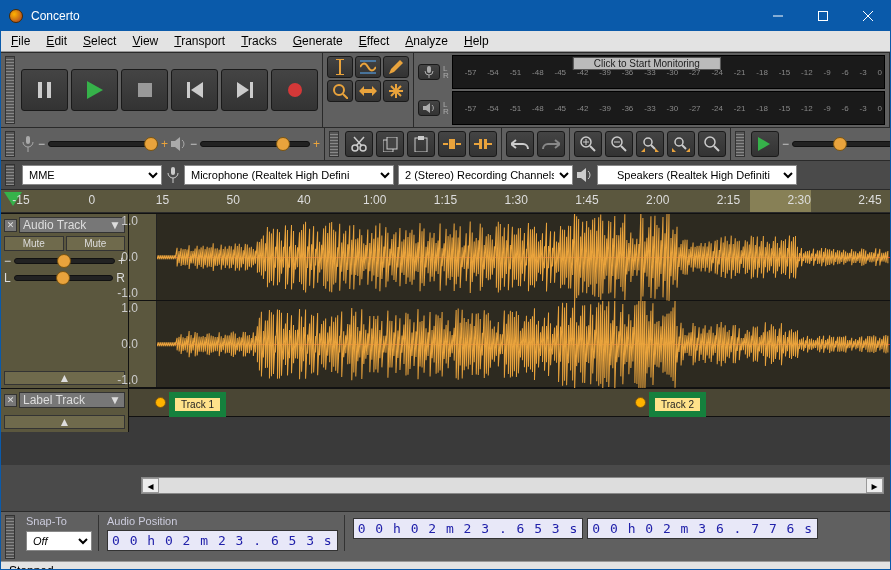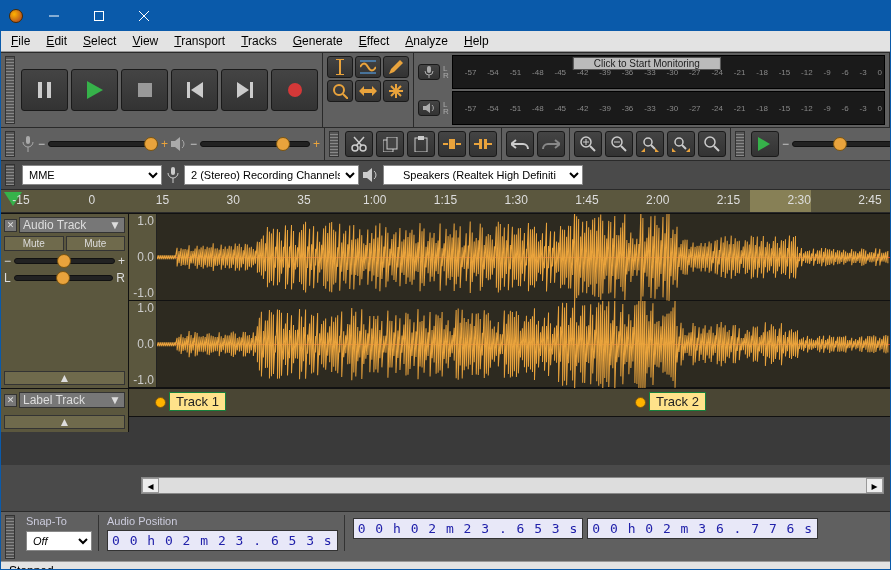--- a/index.html
+++ b/index.html
@@ -36,48 +36,49 @@
   .tpanel .hdr{ display:flex; align-items:center; gap:2px;}
   .tpanel .hdr .x{ width:13px;height:13px;background:#777;border:1px solid #333;display:flex;align-items:center;justify-content:center;font-size:9px;}
   .tpanel .hdr .nm{ flex:1; background:#777; border:1px solid #333; padding:0 3px; display:flex; justify-content:space-between; align-items:center;}
   .msrow{display:flex; gap:2px;}
   .msbtn{flex:1; background:#6f6a4c;border:1px solid #333;text-align:center;font-size:10px;padding:1px 0;}
   .tinfo{font-size:10px;line-height:12px;}
   .collapse{ height:14px;background:#6f6a4c;border:1px solid #333;display:flex;align-items:center;justify-content:center;margin-top:auto;}
   .wavearea{ flex:1; background:#38352a; position:relative;}
   .channel{ position:relative; border-bottom:1px solid #111; background:#2d2a20;}
   .ch-scale{position:absolute;left:0;top:0;bottom:0;width:28px;background:#5b573e;border-right:1px solid #222;font-size:9px;color:#ccc;}
-  .ch-scale div{position:absolute; right:2px; transform:translateY(-50%);text-align:center;}
+  .ch-scale div{position:absolute; right:18px; transform:translateY(-50%);text-align:center;}
   .wave-svg{position:absolute;left:28px;right:0;top:0;bottom:0;}
   .wave-sel{position:absolute;top:0;bottom:0;background:rgba(180,170,110,.35);}
   .centerline{position:absolute;left:28px;right:0;height:1px;background:#c03838;}
   
   .labeltrack-body{flex:1;background:#4a4634;position:relative;height:28px;border-bottom:1px solid #111;}
   .labelmark{position:absolute;top:8px;width:11px;height:11px;border-radius:50%;background:#ffb300;border:1px solid #7a5410;}
-  .labelbox{position:absolute;top:3px;background:#ffe28a;border:1px solid #15803d;padding:1px 6px;font-size:13px;color:#222;}
+  .labelbox{position:absolute;top:3px;background:#ffe28a;border:6px solid #15803d;padding:1px 6px;font-size:10px;color:#222;}
   
   .hscroll{height:17px;background:#ddd;border:1px solid #888;margin:12px 6px 4px 140px;position:relative;}
   .hscroll .btn{position:absolute;top:0;width:17px;height:15px;background:#eee;border:1px solid #999;display:flex;align-items:center;justify-content:center;}
   
   .selbar{ display:flex; align-items:flex-start; background:#606060; border-top:1px solid #2a2a2a; padding:3px 4px; gap:6px; height:50px;}
   .selgrp{border-right:1px solid #333;padding:0 6px 0 2px;}
   .selgrp .lab{color:#ccd;font-size:11px;}
   .timefield{ font-family:monospace;font-size:13px;background:#e8e8f8;color:#2121aa;border:1px solid #333;padding:2px 4px;letter-spacing:1px;}
   .status{ height:22px;background:#e3e3e3;border-top:1px solid #999;padding:2px 8px;font-size:11px;}
   
   .meter{flex:1;height:34px;background:#1a1a1a;border:1px solid #000;position:relative;font-size:8px;color:#888;}
   .meter .ticks{position:absolute;left:12px;right:2px;top:0;bottom:0;display:flex;justify-content:space-between;align-items:center;}
   .meter .clicklabel{position:absolute;top:1px;left:45%;transform:translateX(-50%);background:#bbb;color:#222;font-size:10px;padding:0 20px;border:1px solid #555;}
   svg{display:block;}
 </style>
 </head>
 <body>
 
 <div class="titlebar">
   <div class="appicon"></div>
+  <div class="title">Concerto</div>
   <div class="winbtn">
       <svg width="10" height="10">
         <line x1="0" y1="5" x2="10" y2="5" stroke="#fff" stroke-width="1"></line>
       </svg>
     </div>
   <div class="winbtn">
       <svg width="10" height="10">
         <rect x=".5" y=".5" width="9" height="9" fill="none" stroke="#fff"></rect>
       </svg>
     </div>
@@ -383,37 +384,38 @@
 </div>
 
 <div class="devicebar">
   <div class="grabbar" style="height:22px;"></div>
   <select style="width:140px;"><option>MME</option></select>
   <svg width="14" height="16">
       <rect x="5" width="4" height="8" rx="2" fill="#ccc"></rect>
       <path d="M2 6a5 5 0 0010 0" fill="none" stroke="#ccc"></path>
       <line x1="7" y1="11" x2="7" y2="16" stroke="#ccc"></line>
     </svg>
+  <select style="width:210px;"><option>Microphone (Realtek High Defini</option></select>
   <select style="width:175px;"><option>2 (Stereo) Recording Channels</option></select>
   <svg width="16" height="14">
       <polygon points="0,4 4,4 9,0 9,14 4,10 0,10" fill="#ccc"></polygon>
       <path d="M11 3a5 5 0 010 8" fill="none" stroke="#ccc"></path>
     </svg>
   <select style="width:200px;padding-left:15px;"><option>Speakers (Realtek High Definiti</option></select>
 </div>
 
 <div class="timeline">
   <div class="tl-sel" id="tl-sel" style="left: 749px; width: 61px;"></div>
   <div class="playhead"></div>
   <div id="tl-labels">
       <div class="tl-label" style="left: 20px;">-15</div>
       <div class="tl-label" style="left: 90.75px;">0</div>
       <div class="tl-label" style="left: 161.5px;">15</div>
-      <div class="tl-label" style="left: 232.25px;">30</div>
-      <div class="tl-label" style="left: 303px;">35</div>
+      <div class="tl-label" style="left: 232.25px;">50</div>
+      <div class="tl-label" style="left: 303px;">40</div>
       <div class="tl-label" style="left: 373.75px;">1:00</div>
       <div class="tl-label" style="left: 444.5px;">1:15</div>
       <div class="tl-label" style="left: 515.25px;">1:30</div>
       <div class="tl-label" style="left: 586px;">1:45</div>
       <div class="tl-label" style="left: 656.75px;">2:00</div>
       <div class="tl-label" style="left: 727.5px;">2:15</div>
       <div class="tl-label" style="left: 798.25px;">2:30</div>
       <div class="tl-label" style="left: 869px; text-align: right;">2:45</div>
     </div>
 </div>

